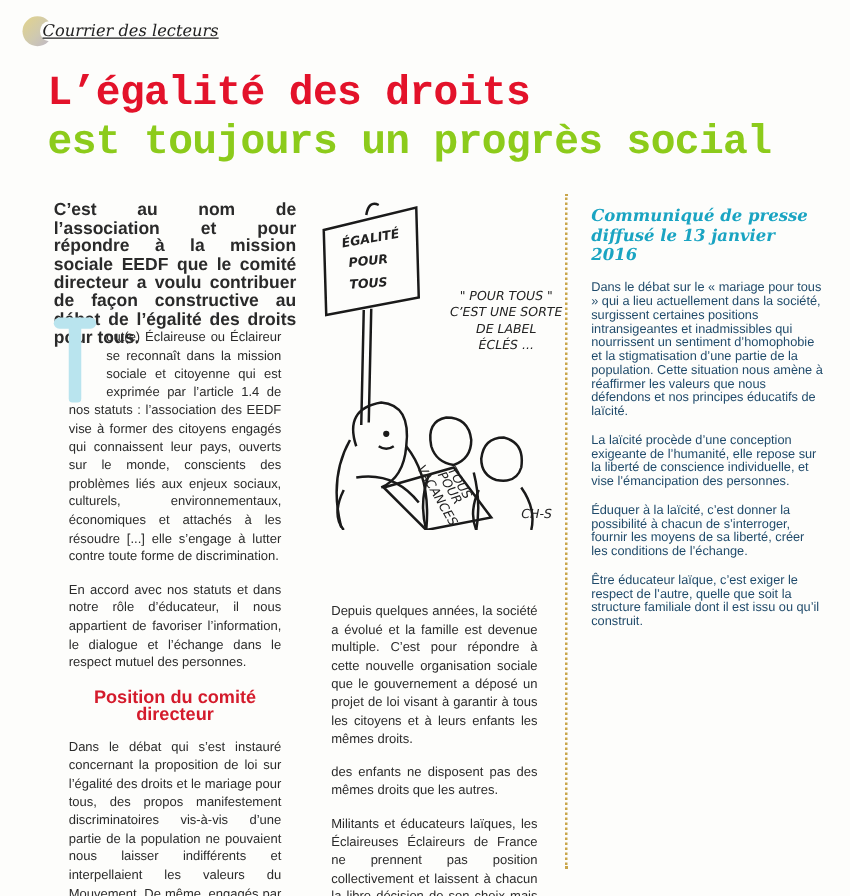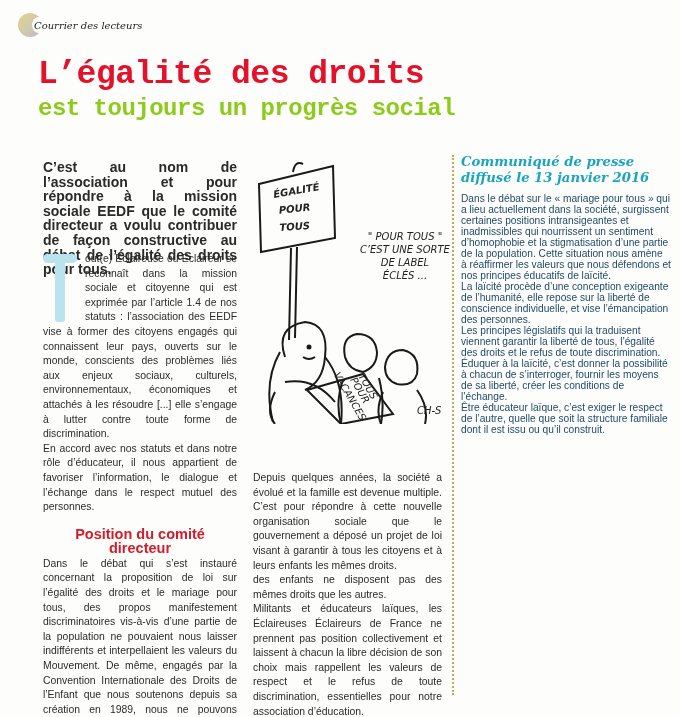--- a/index.html
+++ b/index.html
@@ -18,40 +18,40 @@
       width:24px; height:24px; border-radius:50%;
       background:linear-gradient(135deg,#e3d48a 0%,#cfc9b0 55%,#bdb6c8 100%);
       position:relative; margin-right:-8px;
     }
     .header-icon::after {
       content:""; position:absolute; right:-4px; top:4px;
       width:14px; height:16px; border-radius:50%; background:#fdfdfb;
     }
     .header-label {
       font-family:"DejaVu Serif", serif; font-style:italic;
-      font-size:10px; color:#222; position:relative; z-index:1;
+      font-size:13px; color:#222; position:relative; z-index:1;text-decoration:underline;
     }
     .title1, .title2 {
       position:absolute; left:38px;
       font-family:Liberation Mono, monospace; font-weight:bold;
       letter-spacing:-0.5px;
     }
     .title1 { top:56px; font-size:33px; color:#e3122a; }
-    .title2 { top:95px; font-size:24px; color:#8ccb1b; }
+    .title2 { top:95px; font-size:33px; color:#8ccb1b; }
 
     .intro {
       position:absolute; left:43px; top:160px; width:194px;
       font-size:14px; line-height:14.6px; font-weight:bold; color:#2a2a2a;
       text-align:justify;
     }
     .col {
       position:absolute; font-size:10.4px; line-height:14.6px; color:#2b2b2b;
       text-align:justify;
     }
-    .col p { margin:0; }
+    .col p { margin:12px; }
     .col1 { left:43px; top:252px; width:194px; }
     .dropcap {
       float:left; width:34px; height:66px; margin:2px 8px 0 0; position:relative;
     }
     .dropcap .bar {
       position:absolute; left:0; top:0; width:34px; height:9px; border-radius:5px;
       background:#b9e4ee;
     }
     .dropcap .stem {
       position:absolute; left:12px; top:6px; width:10px; height:62px; border-radius:3px;
@@ -156,16 +156,15 @@
 
 <div class="divider"></div>
 
 <div class="col col3">
   <p class="press-title">
     <span>Communiqué de presse</span><br>
     <span>diffusé le 13 janvier 2016</span>
   </p>
   <p class="body">Dans le débat sur le « mariage pour tous » qui a lieu actuellement dans la société, surgissent certaines positions intransigeantes et inadmissibles qui nourrissent un sentiment d’homophobie et la stigmatisation d’une partie de la population. Cette situation nous amène à réaffirmer les valeurs que nous défendons et nos principes éducatifs de laïcité.</p>
   <p class="body">La laïcité procède d’une conception exigeante de l’humanité, elle repose sur la liberté de conscience individuelle, et vise l’émancipation des personnes.</p>
-  <p class="body">Les principes législatifs qui la traduisent viennent garantir la liberté de tous, l’égalité des droits et le refus de toute discrimination.</p>
   <p class="body">Éduquer à la laïcité, c’est donner la possibilité à chacun de s’interroger, fournir les moyens de sa liberté, créer les conditions de l’échange.</p>
   <p class="body">Être éducateur laïque, c’est exiger le respect de l’autre, quelle que soit la structure familiale dont il est issu ou qu’il construit.</p>
 </div>
 
 </body></html>

